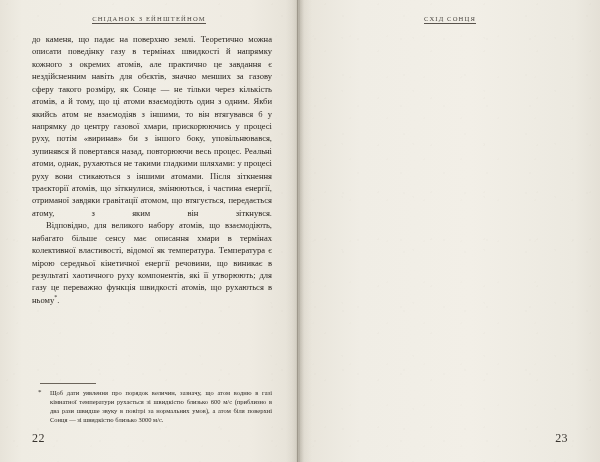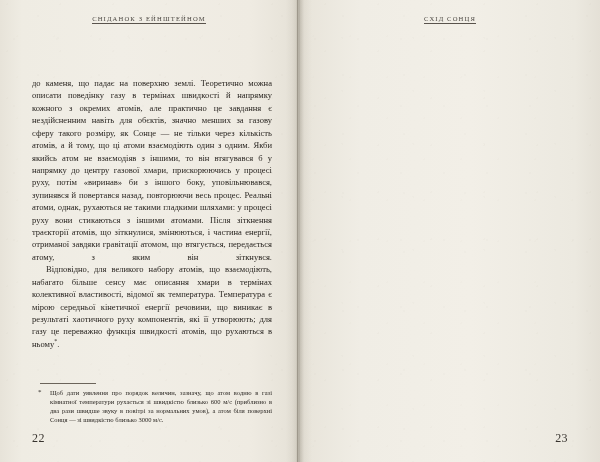--- a/index.html
+++ b/index.html
@@ -106,21 +106,20 @@
   .col-left  { left: 32px;  top: 33px; width: 240px; }
 
   .column p {
     margin: 0;
   }
   .column p + p {
     text-indent: 14px;
   }
   .column p.first {
     text-indent: 0;
-    margin-top: 44px;
   }
   
   .column p.full-justify {
     text-align-last: justify;
   }
 
   sup.fn-ref {
     font-size: 6px;
     vertical-align: super;
     line-height: 0;

